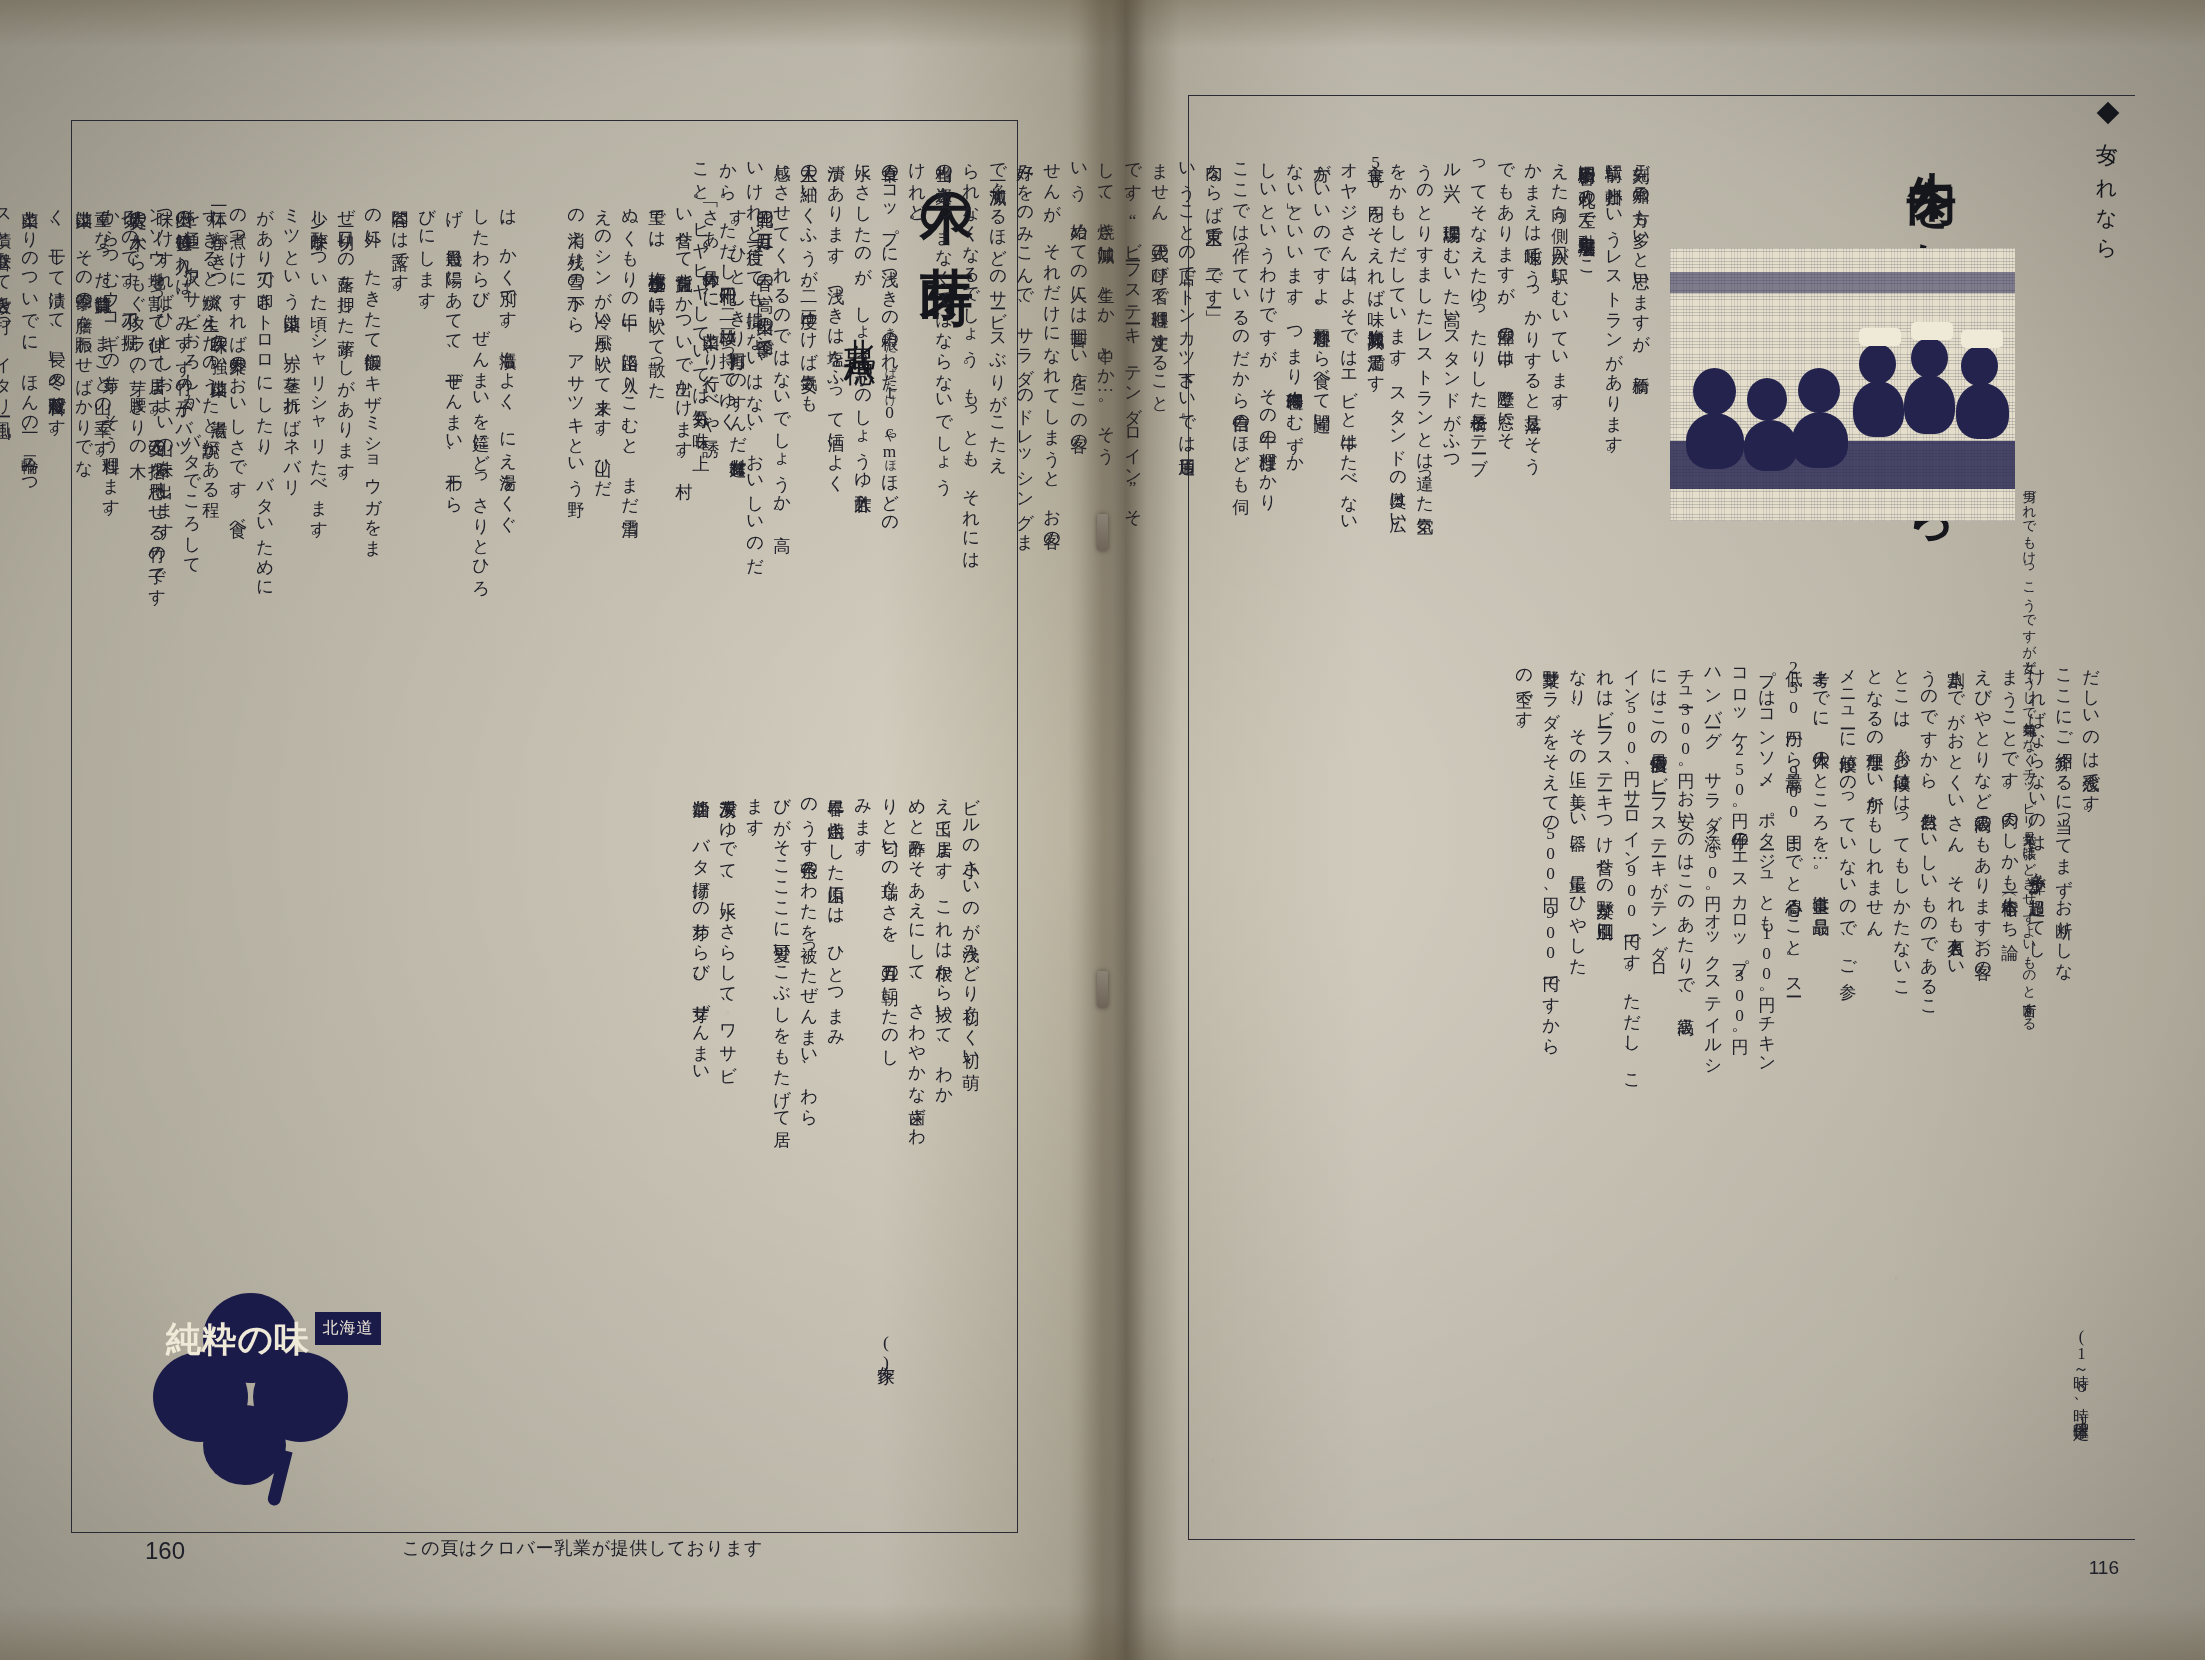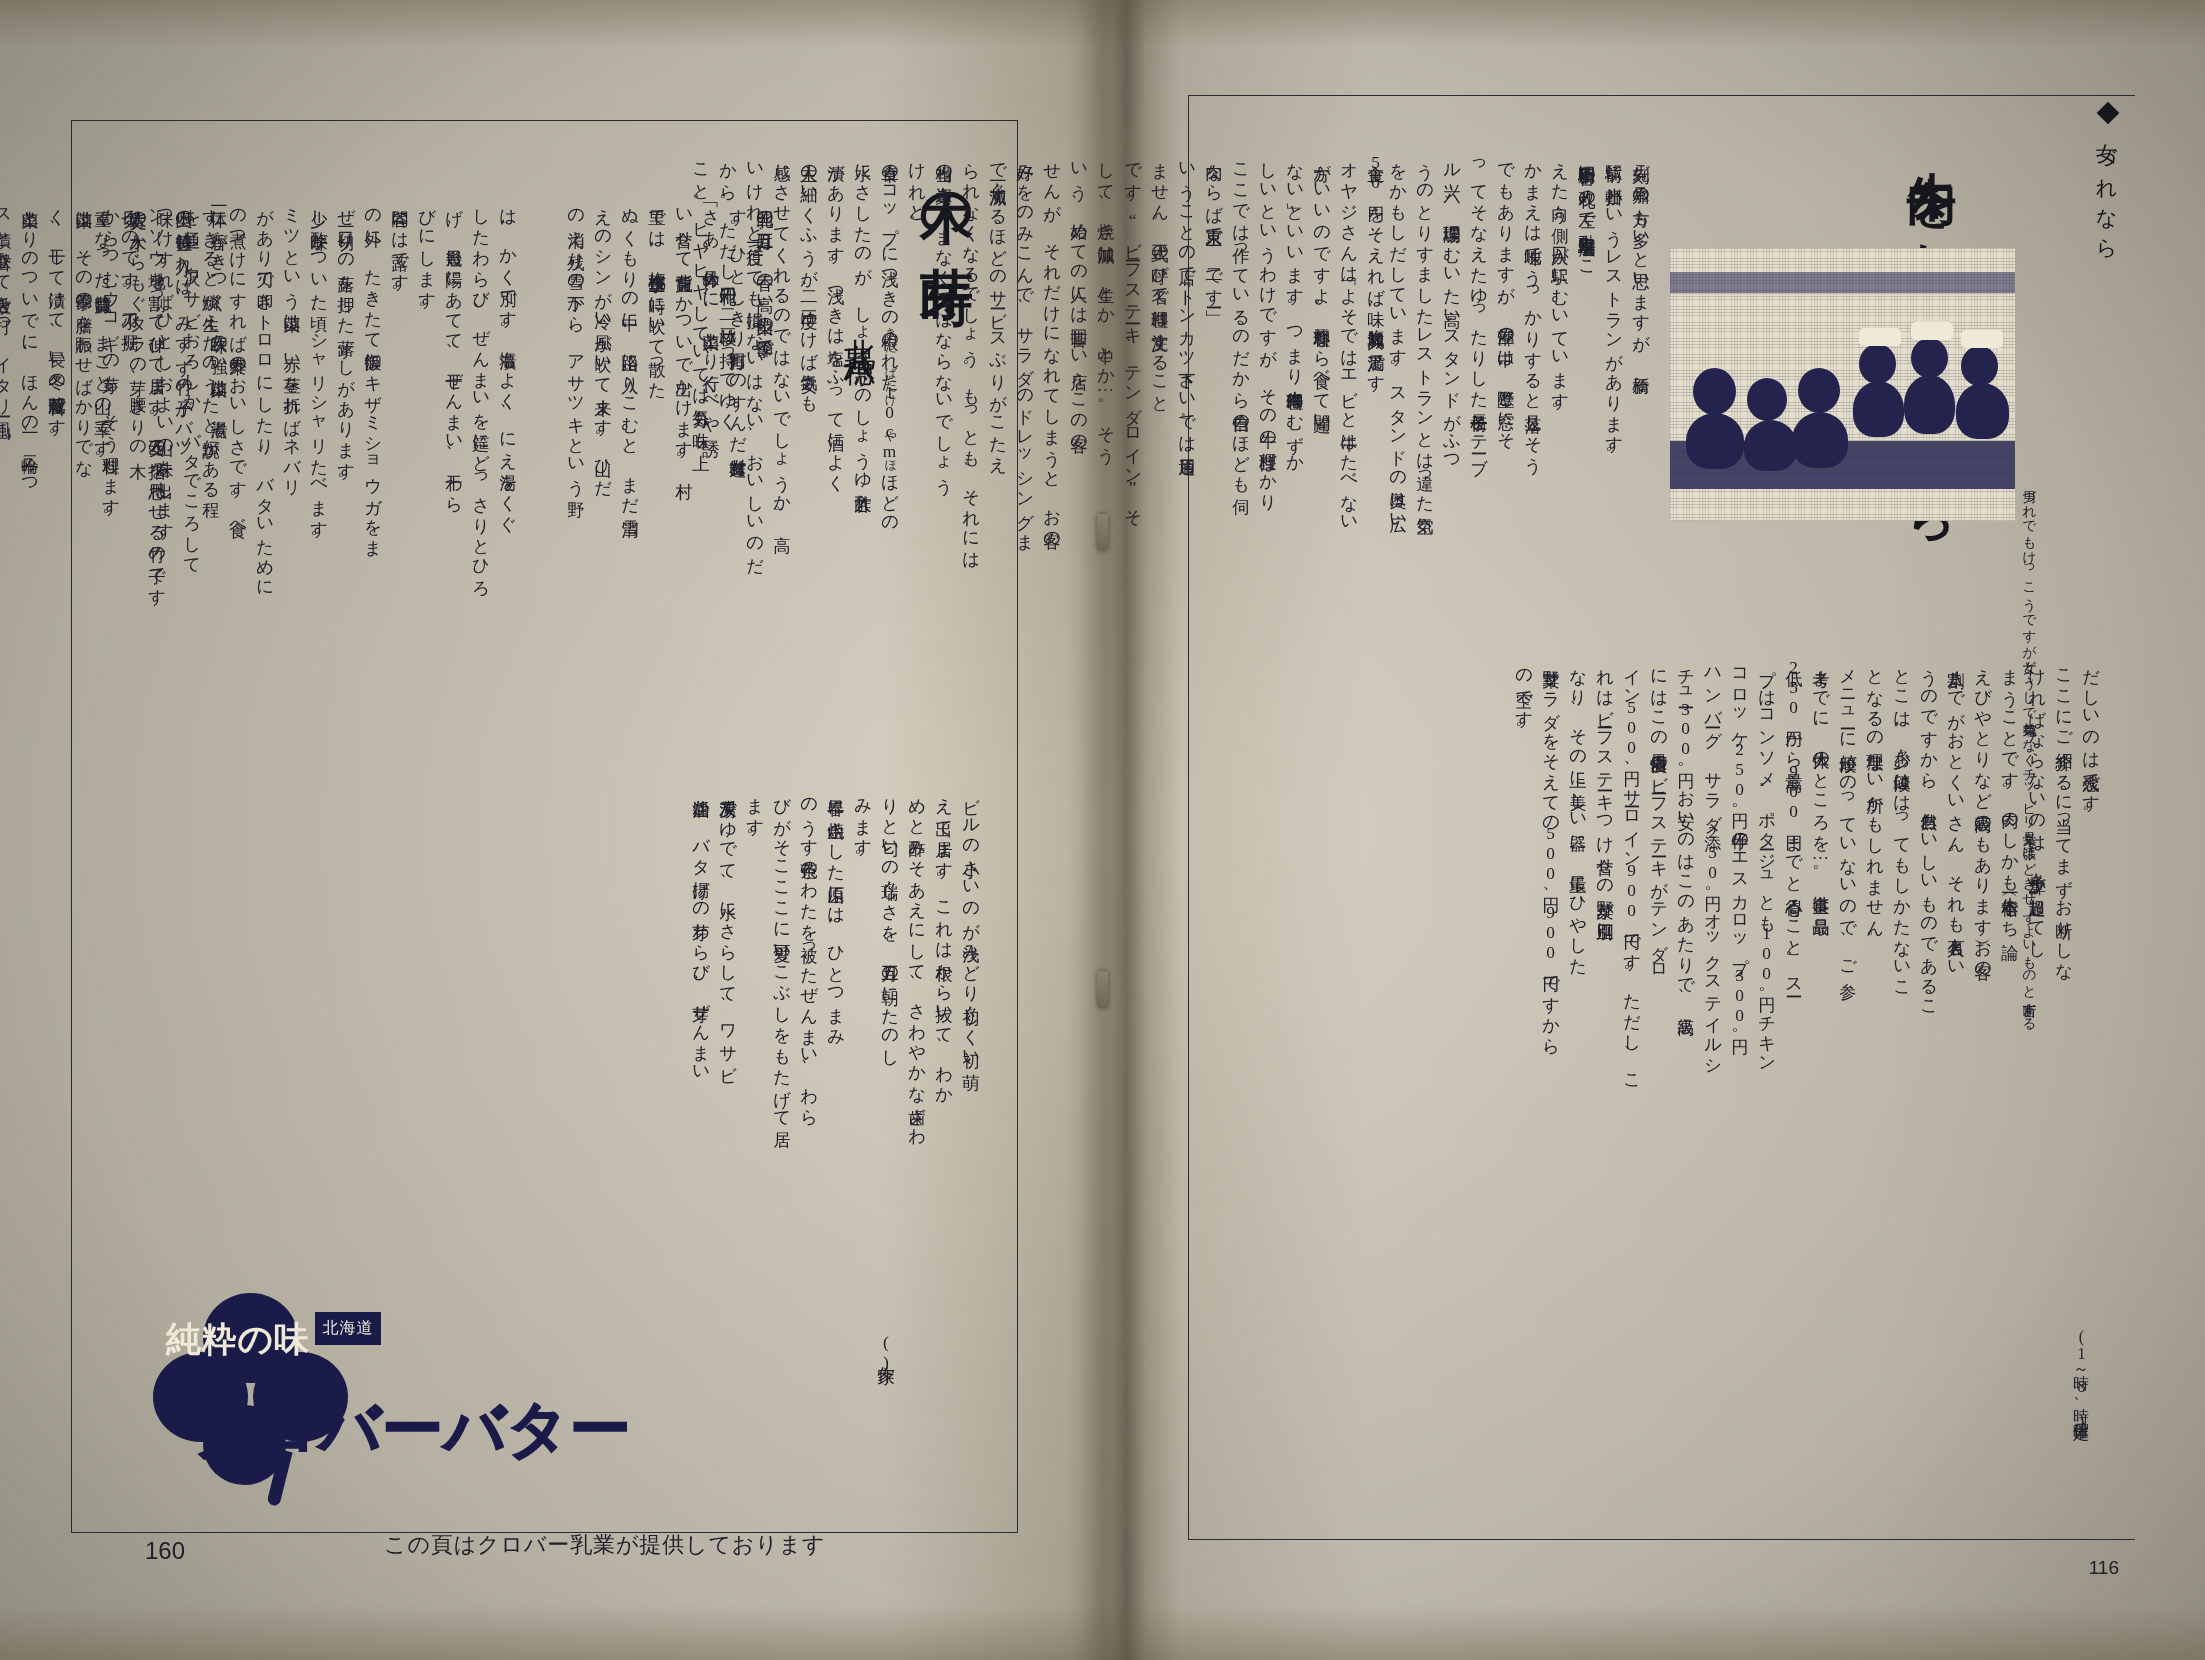--- a/index.html
+++ b/index.html
@@ -91,21 +91,21 @@
     position:absolute;left:170px;top:19px;background:#1b1b4a;color:#efe9d8;
     font-size:16px;padding:4px 5.6px;letter-spacing:.06em;border:2.4px solid #1b1b4a;
   }
   #ad .brand{
     position:absolute;left:48px;top:96px;color:#1b1b4a;font-size:61px;font-weight:700;
     letter-spacing:.01em;white-space:nowrap;
     -webkit-text-stroke:1.6px #1b1b4a;
   }
 
   #rp-folio{position:absolute;left:74px;bottom:-32px;font-size:24px;color:#20202a;font-family:"Liberation Sans",sans-serif;}
-  #rp-credit{position:absolute;left:313px;bottom:-27px;font-size:22px;color:#20202a;letter-spacing:.04em;}
+  #rp-credit{position:absolute;left:331px;bottom:-27px;font-size:18px;color:#20202a;letter-spacing:.04em;}
   #rp-byline{position:absolute;left:803px;bottom:161px;writing-mode:vertical-rl;text-orientation:upright;font-size:17.7px;color:#20202a;}
 
   
   #leftpage{position:absolute;left:1188px;top:95px;width:947px;height:1445px;}
   #lp-frame{position:absolute;left:0;top:0;right:0;bottom:0;border:1.6px solid #2a2a33;border-right:none;}
 
   #lp-tab{position:absolute;right:14.5px;top:32px;}
   #lp-tab .lbl{
     writing-mode:vertical-rl;text-orientation:upright;
     font-size:21px;letter-spacing:.30em;color:#16161d;
@@ -238,21 +238,20 @@
     <div id="ad">
       <div class="clover">
         <div class="leaf l1"></div>
         <div class="leaf l2"></div>
         <div class="leaf l3"></div>
         <div class="leaf l4"></div>
         <div class="stem"></div>
       </div>
       <div class="jun">純粋の味</div>
       <div class="hokkaido">北海道</div>
-      <div class="brand">クロバーバター</div>
     </div>
 
     <div id="rp-folio">160</div>
     <div id="rp-credit">この頁はクロバー乳業が提供しております</div>
   </div>
 
   <div id="leftpage">
     <div id="lp-frame"></div>
 
     <div id="lp-diamond"></div>

